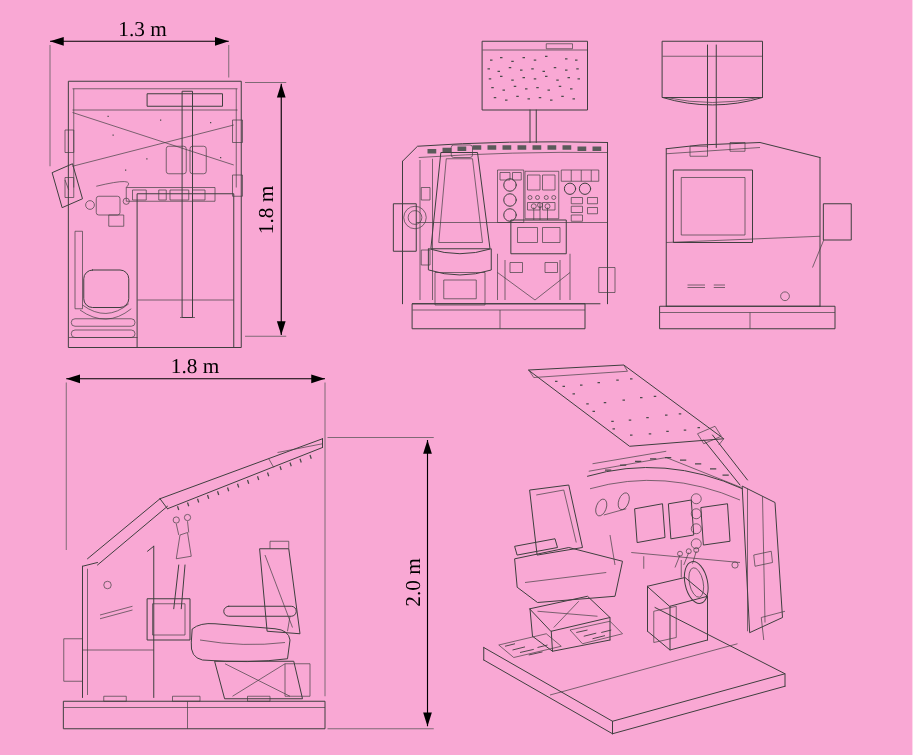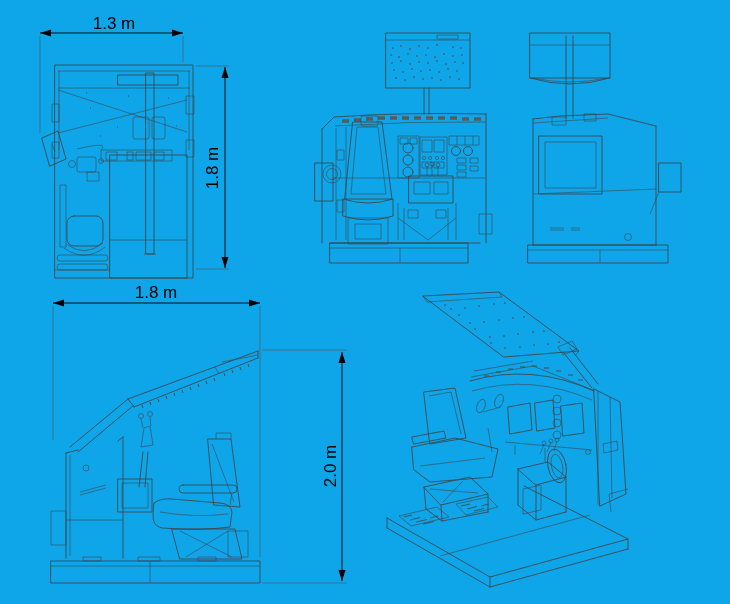--- a/index.html
+++ b/index.html
@@ -1,17 +1,17 @@
 <!DOCTYPE html>
 <html><head>
 <meta charset="utf-8">
 <style>
   html,body{margin:0;padding:0;background:#fff;}
-  .canvas{position:relative;width:730px;height:604px;background:#0ea5e9;overflow:hidden;
-          font-family:Liberation Sans, sans-serif;}
+  .canvas{position:relative;width:730px;height:604px;background:#f9a8d4;overflow:hidden;
+          font-family:Liberation Serif, serif;}
   svg{position:absolute;left:0;top:0;}
   .ln{fill:none;stroke:#3f3f3f;stroke-width:.8;stroke-linejoin:round;stroke-linecap:round;}
   .lf{fill:none;stroke:#3f3f3f;stroke-width:.55;stroke-linejoin:round;}
   .mk{fill:none;stroke:#4a4a4a;stroke-width:1;stroke-linecap:butt;}
   .mk2{fill:none;stroke:#5a5a5a;stroke-width:3.5;stroke-linecap:butt;}
   .hatch{fill:none;stroke:#3a3a3a;stroke-width:.7;}
   .dim{fill:none;stroke:#000;stroke-width:.9;}
   .ext{fill:none;stroke:#555;stroke-width:.6;}
   .ar{fill:#000;stroke:none;}
   .dimtext{font-size:17px;fill:#000;}

